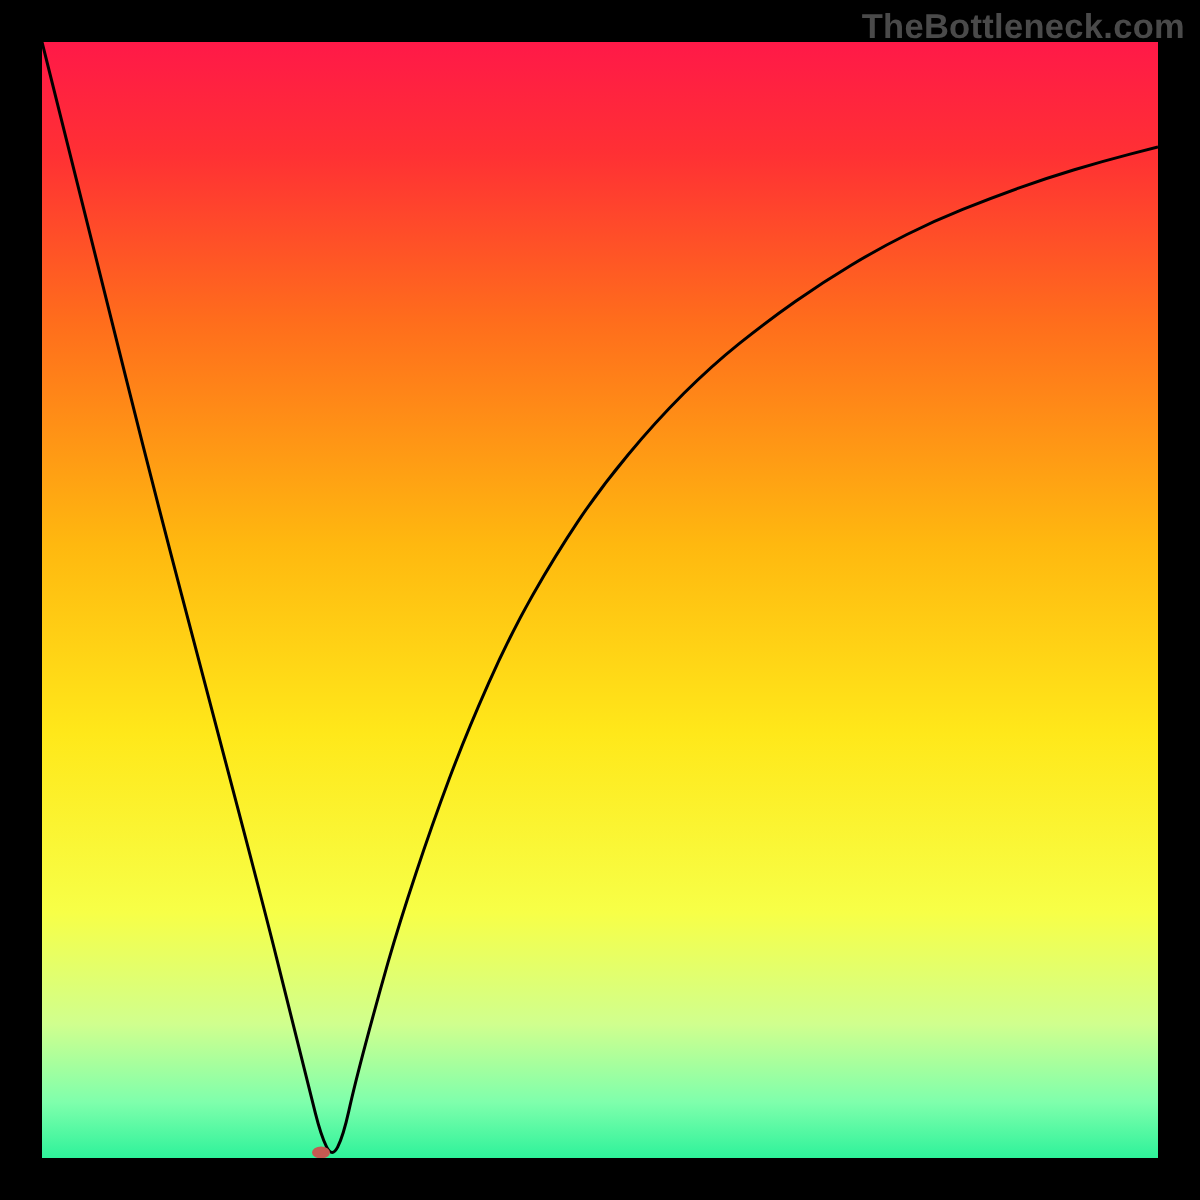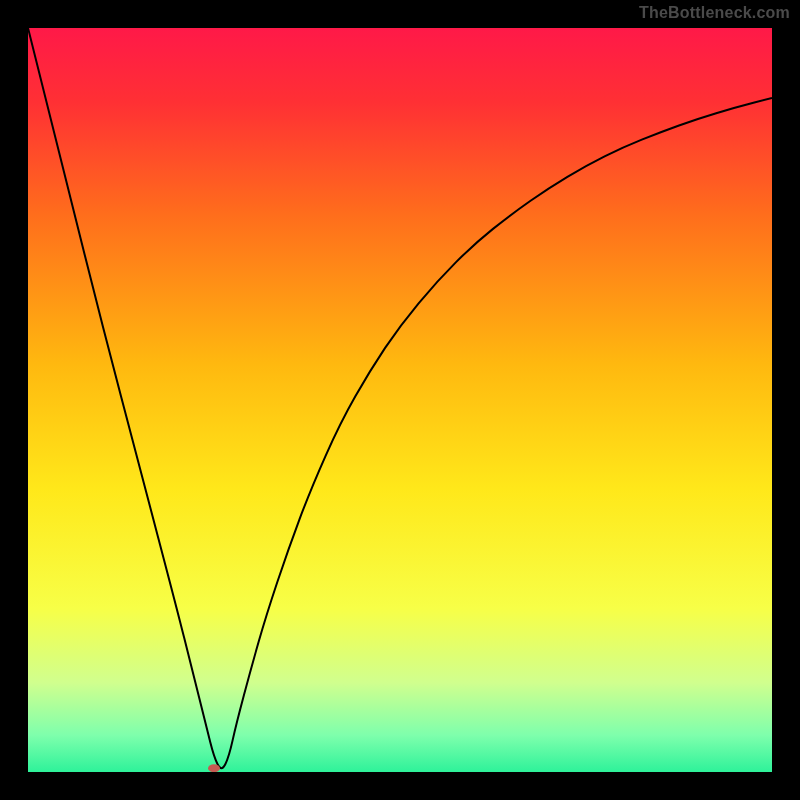--- a/index.html
+++ b/index.html
@@ -15,21 +15,21 @@
     position: relative;
     width: 800px;
     height: 800px;
     background: #000;
   }
   .watermark {
     position: absolute;
     top: 4px;
     right: 10px;
     color: #4a4a4a;
-    font-size: 16px;
+    font-size: 23px;
     font-weight: 600;
     letter-spacing: 0.2px;
     z-index: 10;
     user-select: none;
   }
   .plot-wrap {
     position: absolute;
     left: 28px;
     top: 28px;
     width: 744px;

